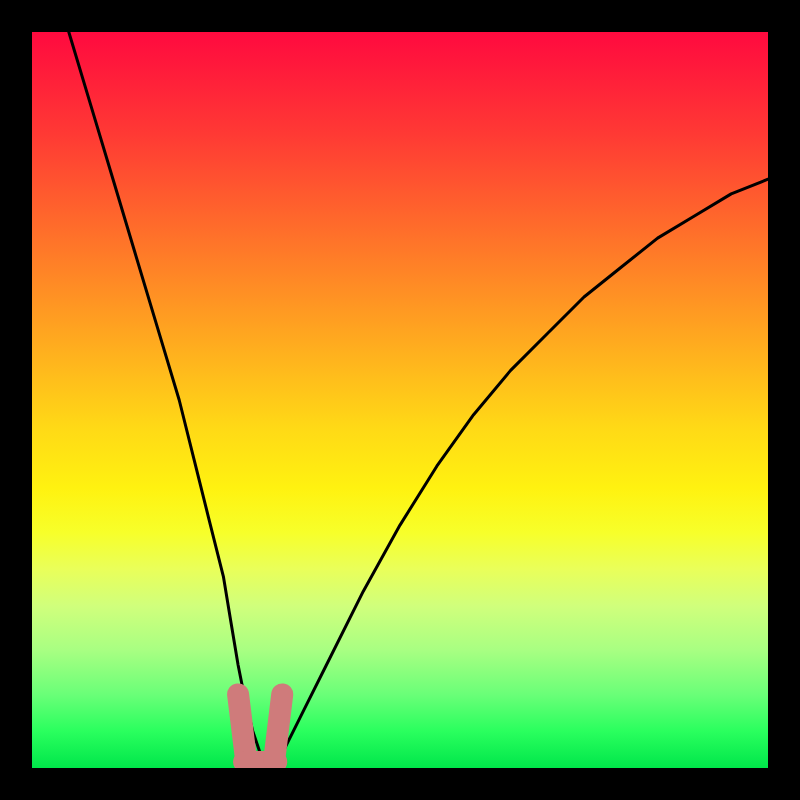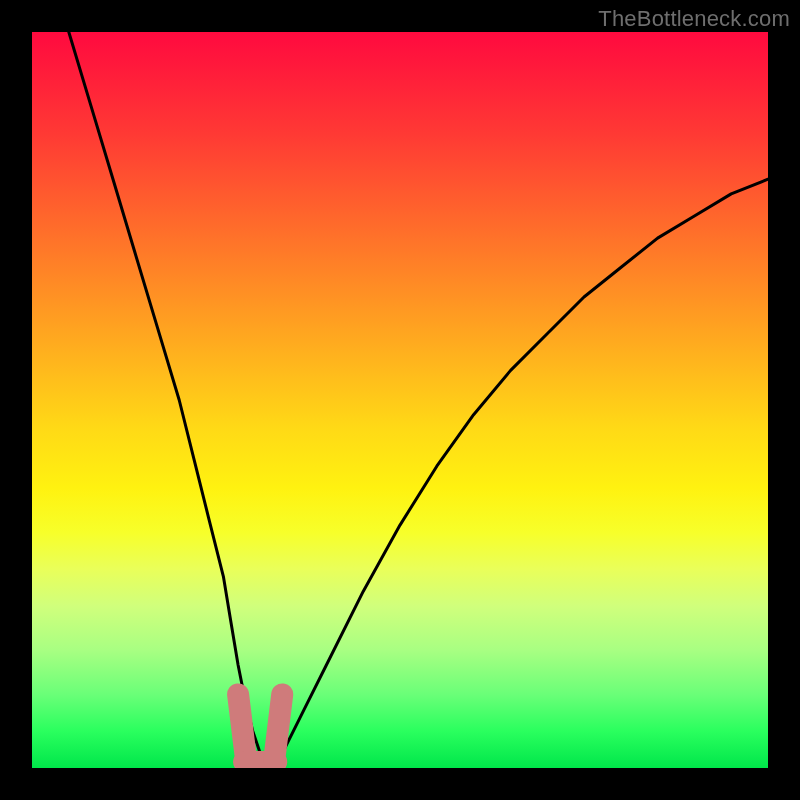--- a/index.html
+++ b/index.html
@@ -72,14 +72,13 @@
     <svg class="curve-svg" viewBox="0 0 736 736" preserveAspectRatio="none">
 
       <path d="M36.8 0.0 L58.9 73.6 L81.0 147.2 L103.0 220.8 L125.1 294.4 L147.2 368.0 L161.9 426.9 L176.6 485.8 L191.4 544.6 L198.7 588.8 L206.1 633.0 L213.4 669.8 L220.8 699.2 L228.2 721.3 L235.5 728.6 L242.9 728.6 L250.2 721.3 L257.6 706.6 L272.3 677.1 L294.4 633.0 L331.2 559.4 L368.0 493.1 L404.8 434.2 L441.6 382.7 L478.4 338.6 L515.2 301.8 L552.0 265.0 L588.8 235.5 L625.6 206.1 L662.4 184.0 L699.2 161.9 L736.0 147.2" fill="none" stroke="#000" stroke-width="3" stroke-linejoin="round" stroke-linecap="round"></path>
 
       <path d="M206.08 662.4 L214.08 728" fill="none" stroke="#cf7b7b" stroke-width="22" stroke-linecap="round"></path>
       <path d="M212.08 730 L244.24 730" fill="none" stroke="#cf7b7b" stroke-width="22" stroke-linecap="round"></path>
       <path d="M242.24 728 L250.24 662.4" fill="none" stroke="#cf7b7b" stroke-width="22" stroke-linecap="round"></path>
     </svg>
   </div>
 
-  <div class="watermark">TheBottleneck.com</div>
 </div>
 
 </body></html>

